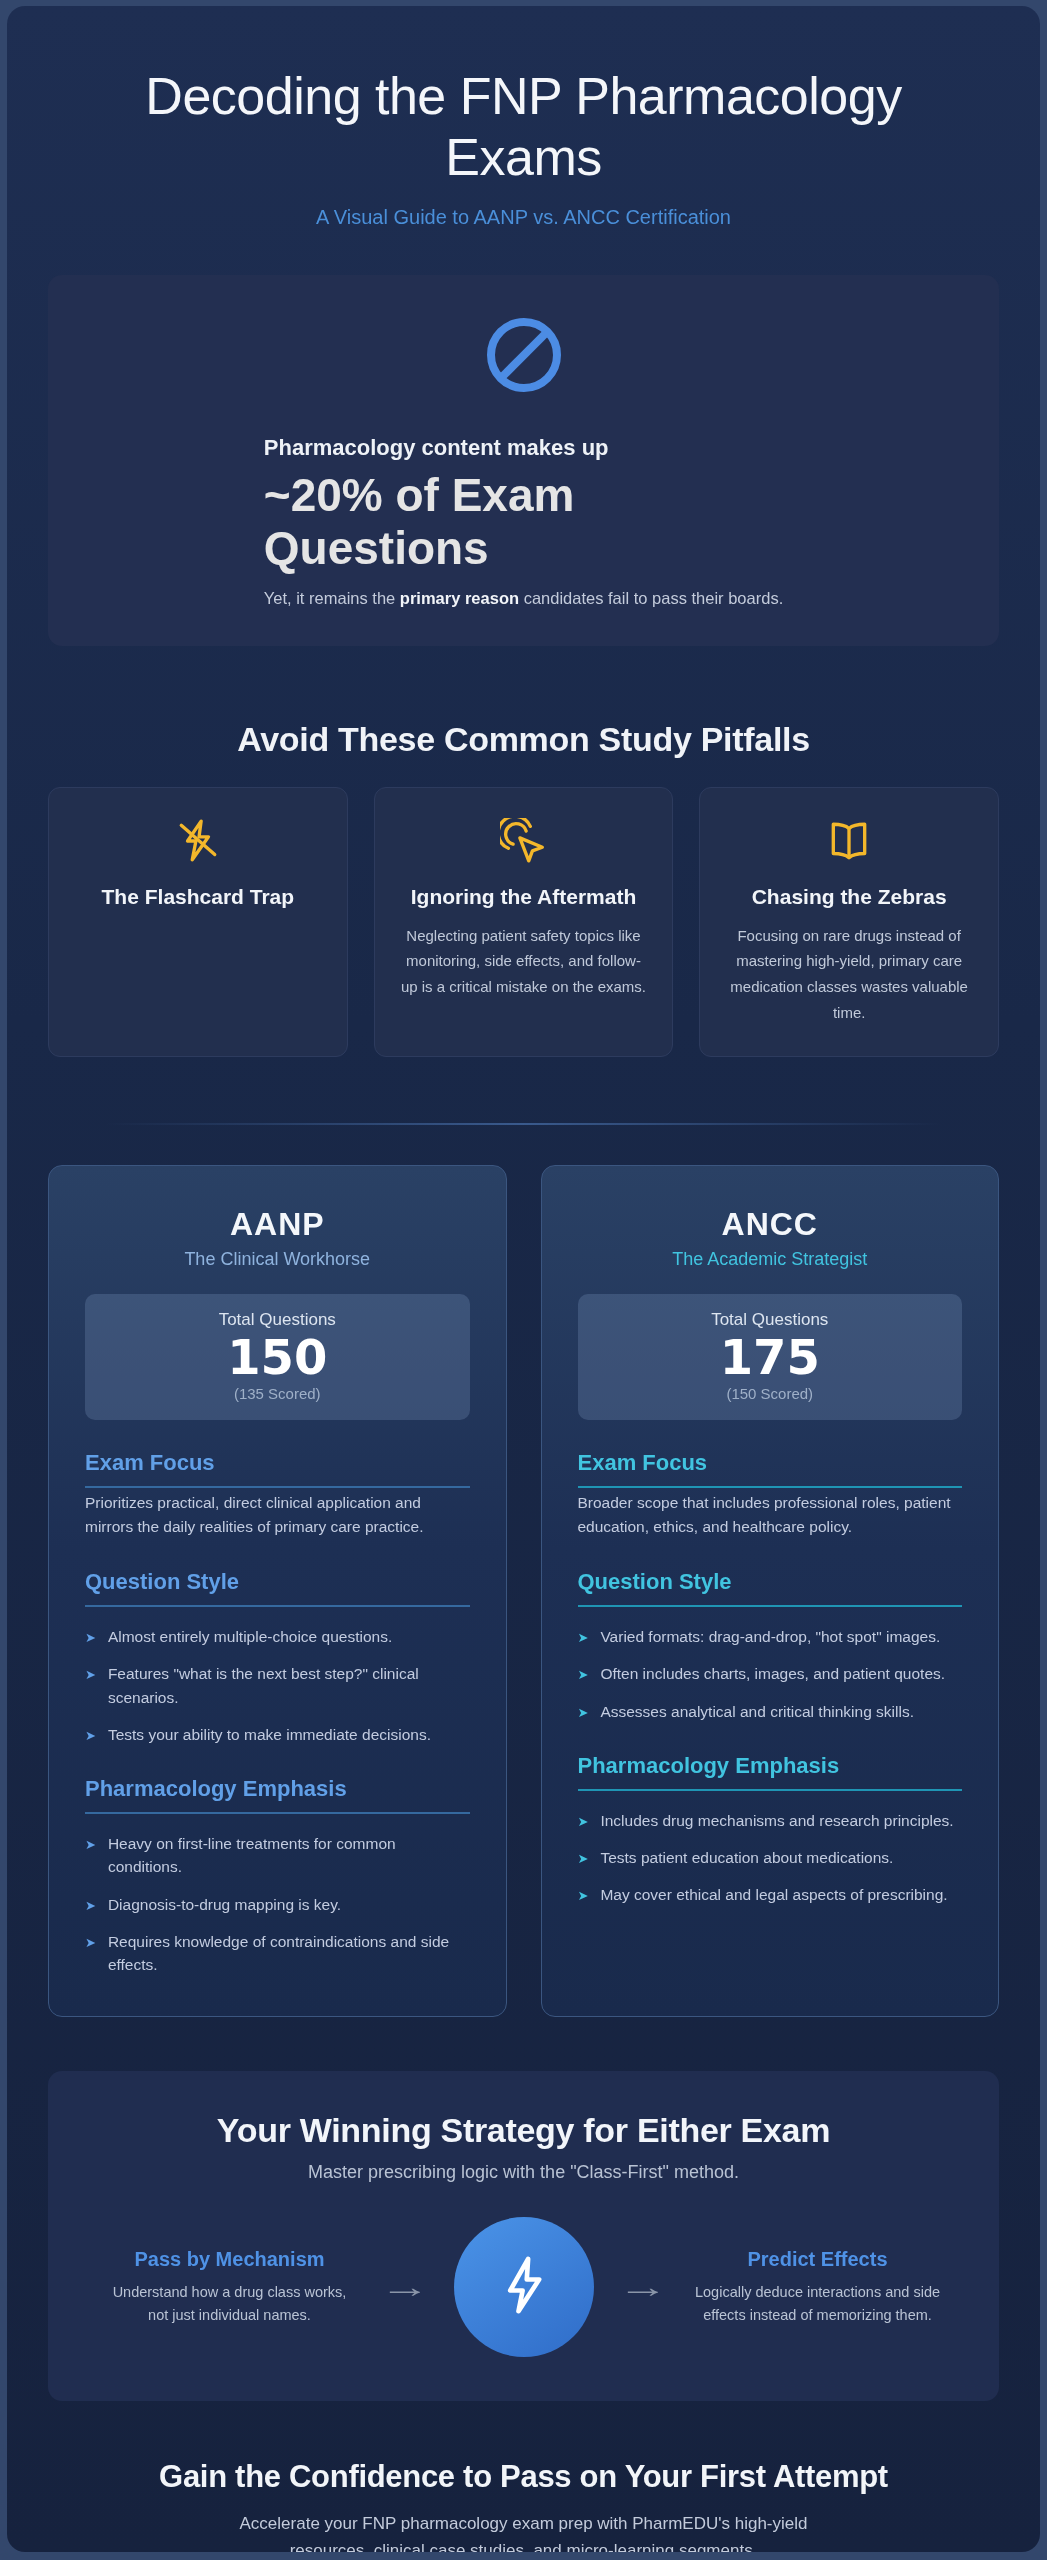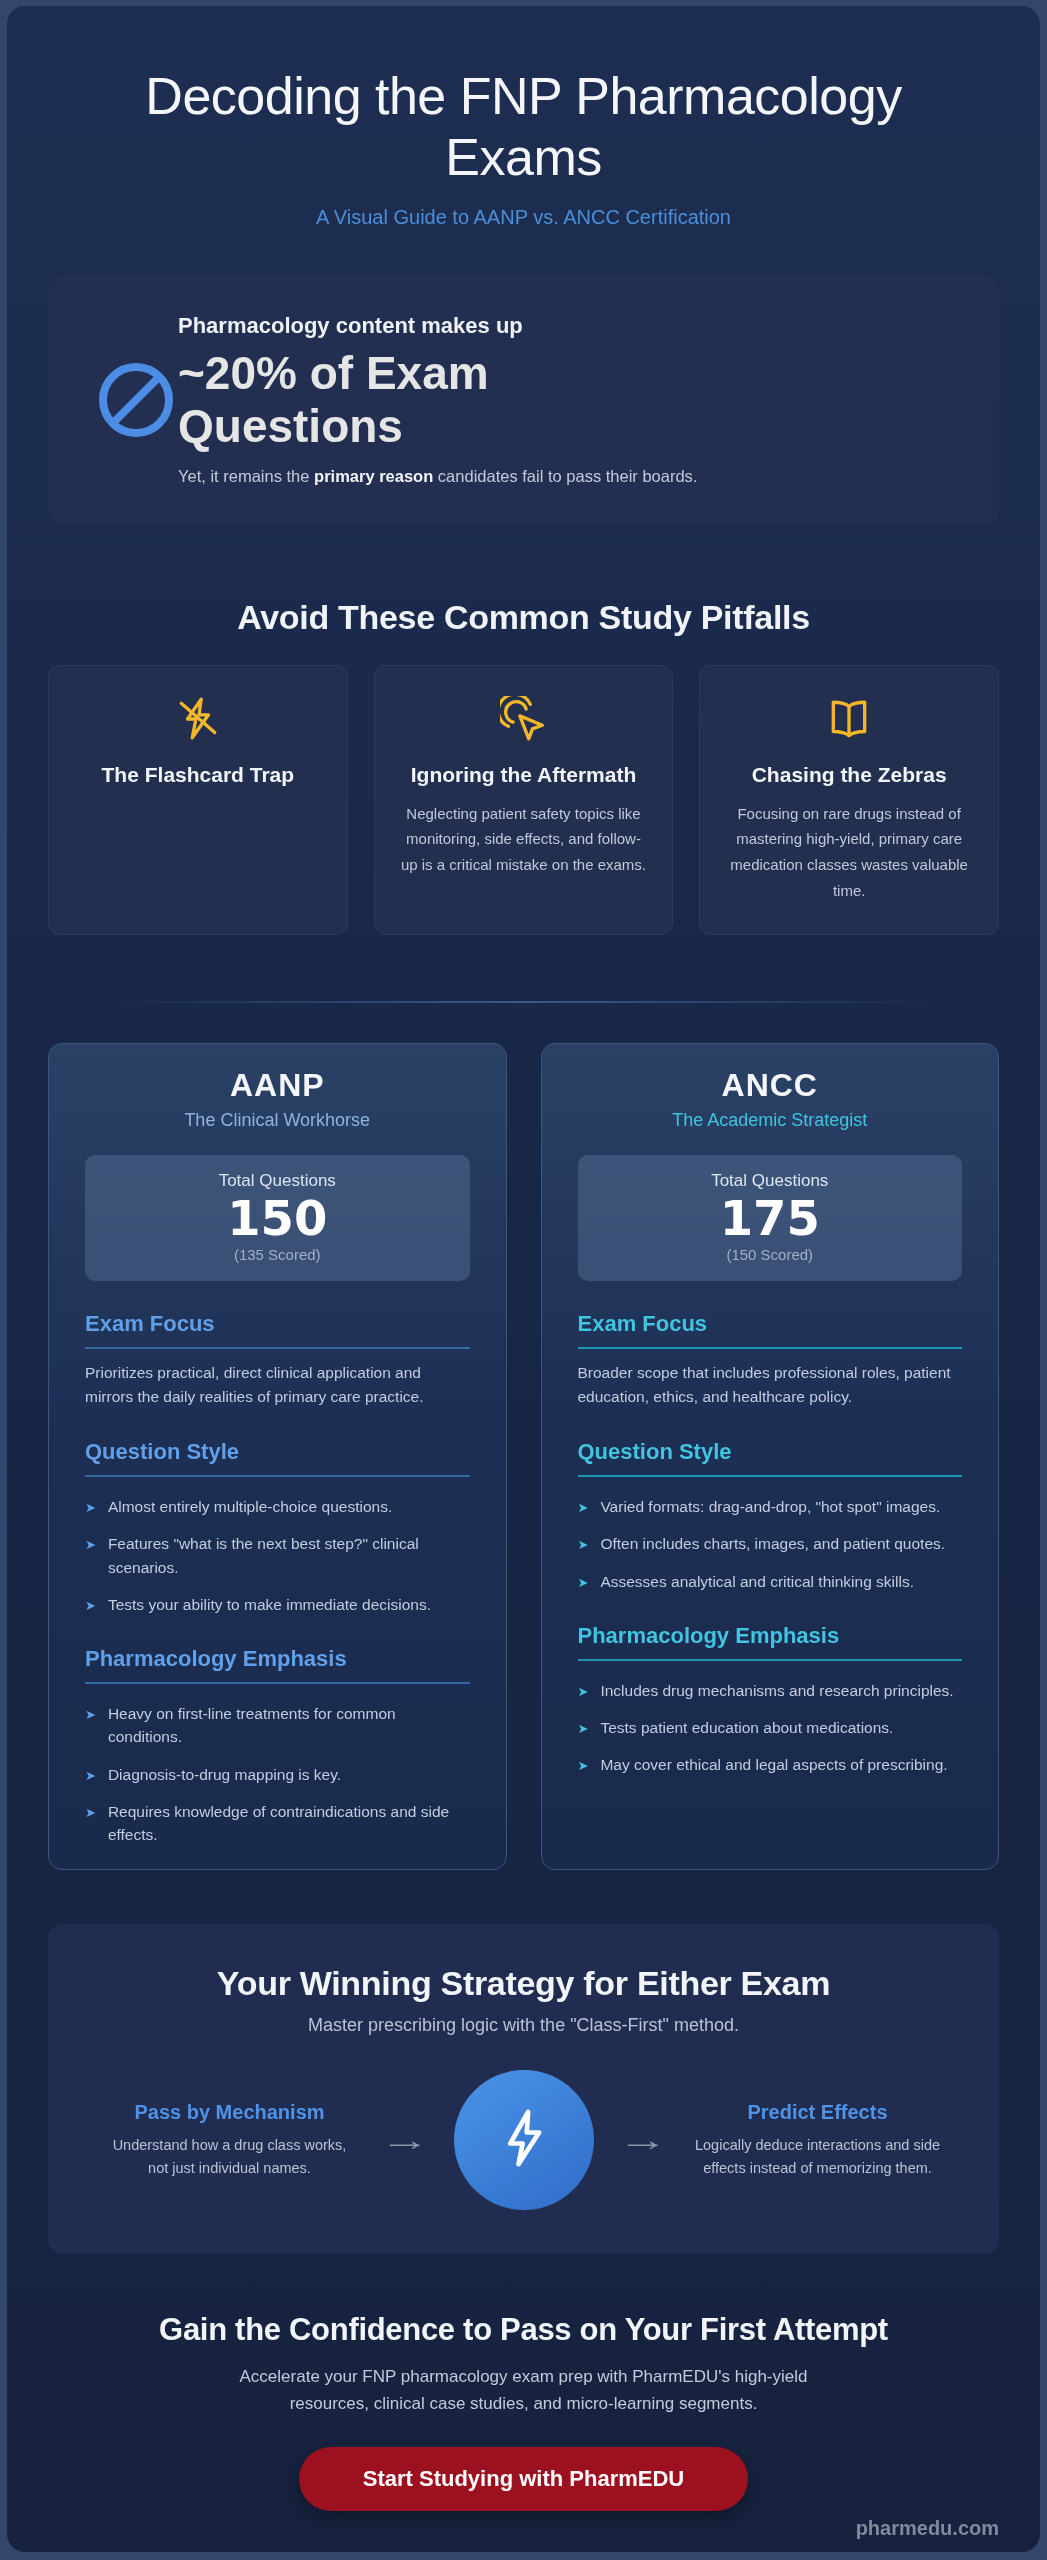--- a/index.html
+++ b/index.html
@@ -19,21 +19,21 @@
   
   .page-title {
     font-size:52px; font-weight:400; color:#f4f6fa; text-align:center;
     line-height:1.17; letter-spacing:-0.5px; max-width:880px; margin:14px auto 0;
   }
   .page-subtitle { font-size:20px; color:#4a8fd9; text-align:center; margin-top:18px; }
 
   
   .stat-card {
     margin-top:46px; background:#232f51; border-radius:14px;
-    padding:38px 46px; display:flex; align-items:center; 
+    padding:38px 46px; display:flex; align-items:center; gap:38px;flex-direction:column;
   }
   .stat-icon { color:#4c8ce4; flex:0 0 auto; width:84px; height:84px; }
   .stat-body { flex:1; }
   .stat-intro { font-size:22px; font-weight:700; color:#eef2f7; }
   .stat-highlight {
     font-size:46px; font-weight:700; color:#e5e5e5; line-height:1.16;
     margin-top:8px; max-width:480px;
   }
   .stat-note { font-size:16.5px; color:#c3cbdb; margin-top:14px; }
   .stat-note b { color:#f2f5f9; font-weight:700; }
@@ -50,40 +50,40 @@
   .pitfall-text { font-size:15px; line-height:1.72; margin-top:12px; }
 
   .divider {
     margin:66px auto 0; width:88%; height:2px;
     background:linear-gradient(90deg, rgba(80,130,200,0) 0%, rgba(90,140,210,0.5) 50%, rgba(80,130,200,0) 100%);
   }
 
   
   .exam-row { margin-top:40px; display:grid; grid-template-columns:1fr 1fr; gap:34px; align-items:stretch; }
   .exam-card {
-    border-radius:14px; padding:23px 36px;
+    border-radius:14px; padding:40px 36px;
     background:linear-gradient(180deg,#2a4165 0%, #1d2f54 45%, #192a4c 100%);
     border:1px solid #3b5680;
   }
   .exam-card.aanp { --accent:#61a0e8; --underline:#35699f; --tagline:#8fb3de; }
   .exam-card.ancc { --accent:#41c4e0; --underline:#1f95b4; --tagline:#41c4e0; }
   .exam-name { font-size:32px; font-weight:700; color:#f4f7fb; text-align:center; letter-spacing:1px; }
   .exam-tagline { font-size:18px; color:var(--tagline); text-align:center; margin-top:6px; }
   .total-badge {
     margin-top:24px; background:rgba(147,175,215,0.22); border-radius:10px;
     padding:16px 18px 18px; text-align:center;
   }
   .total-label { font-size:17px; color:#dde5f0; }
   .total-value { font-size:48px; font-weight:700; color:#ffffff; line-height:1.15; font-family:"DejaVu Sans","Liberation Sans",sans-serif; }
   .total-scored { font-size:15px; color:#9fb0c8; }
   .exam-heading {
     margin-top:30px; font-size:22px; font-weight:700; color:var(--accent);
     padding-bottom:10px; border-bottom:2px solid var(--underline);
   }
-  .exam-paragraph { margin-top:12px; font-size:15.5px; color:#c3cce0; line-height:1.55; }
+  .exam-paragraph { margin-top:3px; font-size:15.5px; color:#c3cce0; line-height:1.55; }
   .bullet-list { margin-top:18px; list-style:none; display:flex; flex-direction:column; gap:14px; }
   .bullet-list li { display:flex; gap:12px; font-size:15.5px; color:#c3cce0; line-height:1.5; }
   .bm { color:var(--accent); font-size:13px; margin-top:3px; flex:0 0 auto; }
 
   
   .strategy-card {
     margin-top:54px; background:#202d50; border-radius:14px;
     padding:40px 40px 44px; text-align:center;
   }
   .strategy-title { font-size:34px; font-weight:700; color:#f2f5fa; letter-spacing:-0.3px; }

